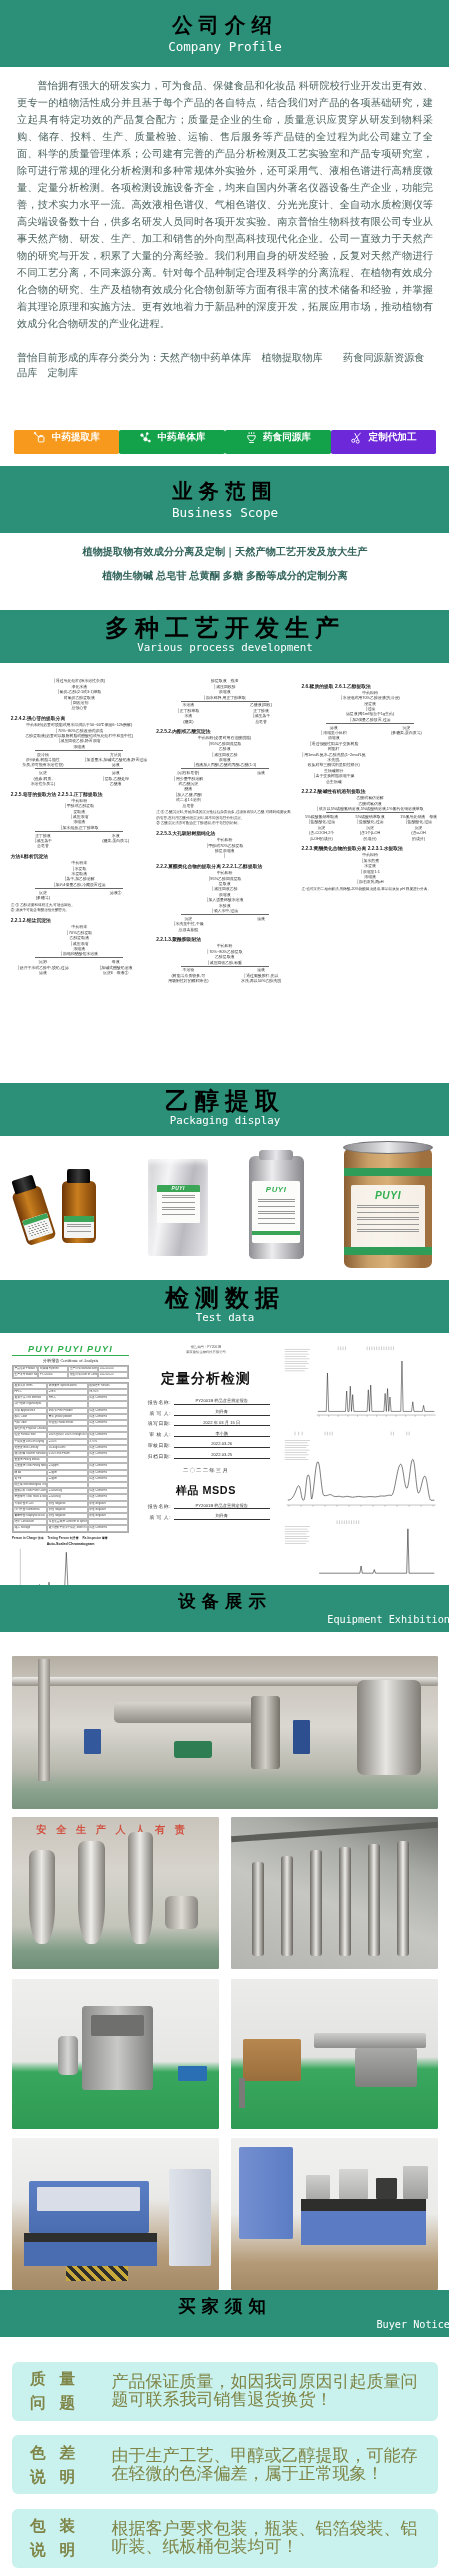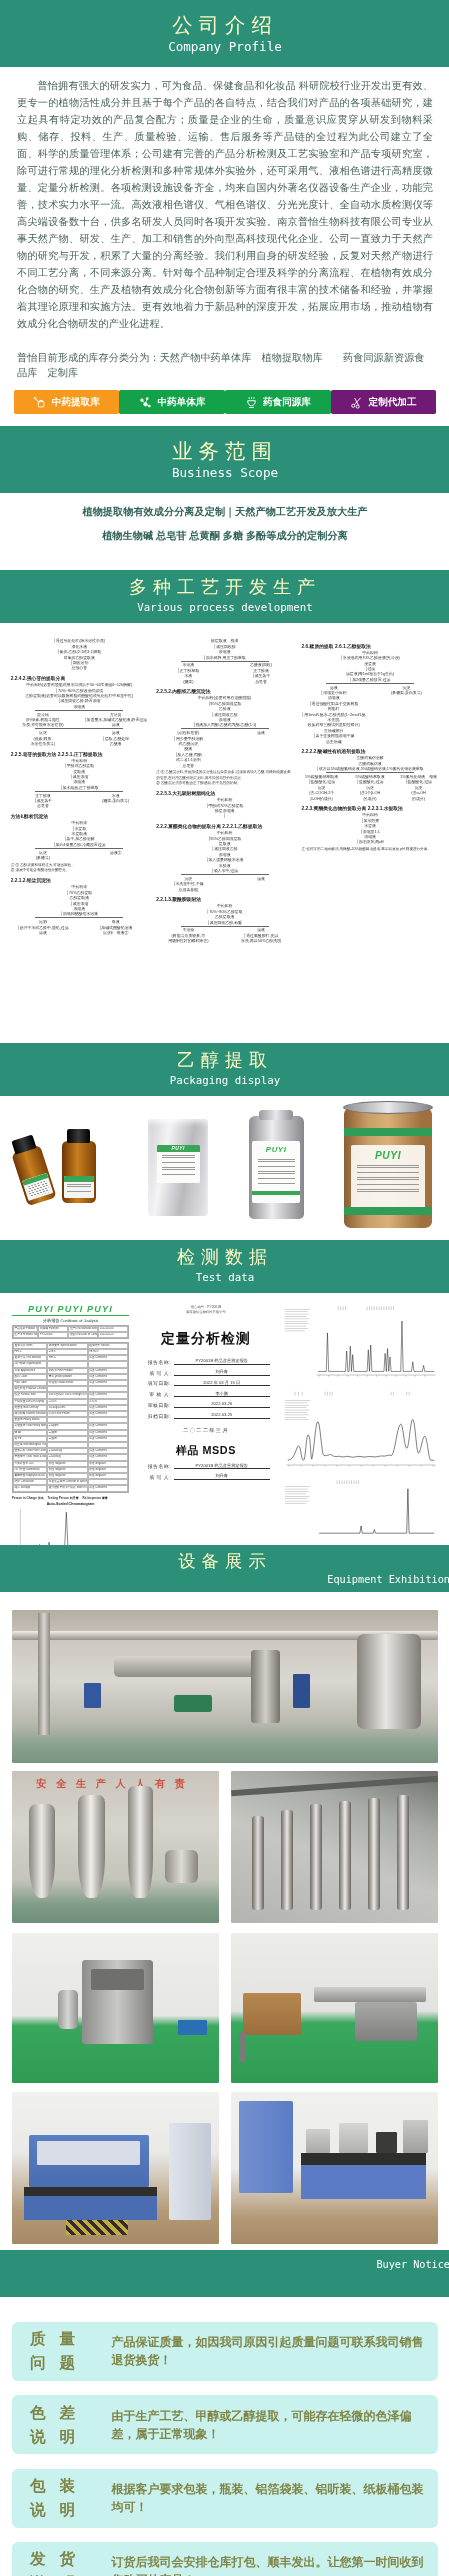--- a/index.html
+++ b/index.html
@@ -1,37 +1,37 @@
 <!DOCTYPE html>
 <html style="font-size:9.6px"><head>
 <meta charset="utf-8">
 <style>
   html,body{margin:0;padding:0;background:#fff;}
   body{font-family:"Liberation Sans",sans-serif;width:450px;}
   #page{width:450px;position:relative;background:#fff;overflow:hidden;}
   
   .banner{background:#2B9077;text-align:center;color:#14302a;}
-  .banner .cn{font-weight:normal;letter-spacing:6px;color:#fef9c3;}
+  .banner .cn{font-weight:bold;letter-spacing:6px;color:#000000;}
   .banner .en{font-family:"DejaVu Sans Mono",monospace;color:#ffffff;}
   .b112{height:67px;padding-top:13px;box-sizing:border-box;}
   .b112 .cn{font-size:20.4px;line-height:24px;}
   .b112 .en{font-size:12.6px;line-height:20.4px;}
   .b88{height:53px;padding-top:7.2px;box-sizing:border-box;}
-  .b88 .cn{font-size:18px;line-height:21.6px;}
+  .b88 .cn{font-size:24px;line-height:21.6px;}
   .b88 .en{font-size:10.8px;line-height:18px;}
   .b79{height:47px;padding-top:6px;box-sizing:border-box;}
   .b79 .cn{font-size:17.4px;line-height:20.4px;}
   .b79 .en{font-size:10.2px;line-height:17px;text-align:right;}
   
   .intro{padding:9.6px 17px 0;color:#4a635e;}
   .intro p{margin:0;font-size:10.2px;line-height:17px;text-align:justify;text-indent:2em;}
   .inv-line{margin-top:18px;font-size:10.2px;line-height:15.6px;color:#4a635e;white-space:pre-line;}
   .btn-row{display:flex;justify-content:space-between;padding:0 13.8px;margin-top:9.6px;}
   .lib-btn{width:110px;height:24px;border:none;border-radius:1.8px;color:#fff;font-size:9.6px;font-weight:bold;
-           display:flex;align-items:center;justify-content:center;gap:5.4px;cursor:pointer;font-family:inherit;}
+           display:flex;justify-content:center;gap:5.4px;cursor:pointer;font-family:inherit;margin-top:40px;}
   .lib-btn svg{display:block;}
   
   .scope{height:77px;padding-top:7.2px;box-sizing:border-box;text-align:center;color:#31635a;}
   .scope div{font-size:10.2px;line-height:24px;font-weight:bold;}
   
   .flow{height:420px;box-sizing:border-box;padding:15.6px 10.8px 0;display:flex;gap:8.4px;overflow:hidden;}
   .fcol{width:137px;color:#2c2c2c;}
   .fh{font-size:4.8px;font-weight:bold;margin:4.2px 0 1.2px;text-align:left;color:#222;}
   .fstem{font-size:3.9px;line-height:5.4px;text-align:center;white-space:pre-line;color:#333;}
   .fbr{display:flex;justify-content:center;gap:8.4px;margin-top:0.6px;position:relative;padding-top:1.8px;}
@@ -70,31 +70,31 @@
   .repcol{width:138px;text-align:center;position:relative;}
   .rno{font-size:3.3px;color:#555;text-align:center;margin-top:1.2px;}
   .rtitle{font-size:13.8px;font-weight:bold;color:#111;letter-spacing:1.2px;margin:15.6px 0 10.8px;}
   .rtitle2{font-size:10.8px;font-weight:bold;color:#111;letter-spacing:0.6px;margin:9.6px 0 4.8px;}
   .fieldrow{display:flex;align-items:flex-end;margin:0 3.6px 4.2px;}
   .fieldrow .fl{font-size:4.8px;color:#333;width:29px;text-align:right;letter-spacing:0.6px;}
   .fieldrow .fv{flex:1;font-size:4.2px;color:#333;border-bottom:0.6px solid #333;text-align:center;padding-bottom:0.6px;margin-left:2.4px;}
   .rdate{font-size:5.4px;color:#333;letter-spacing:1.2px;margin-top:8.4px;}
   .nmrcol{flex:1;}
   
-  .equip{height:658px;box-sizing:border-box;padding-top:18px;}
+  .equip{height:658px;box-sizing:border-box;padding-top:24px;}
   .photo{position:relative;overflow:hidden;margin:0 12px;border-radius:1.2px;}
   .prow2{display:flex;justify-content:space-between;margin:0 12px;}
   .prow2 .photo{margin:0;width:207px;}
   .ovl{position:absolute;}
   .slogan{position:absolute;top:6px;left:0;right:0;text-align:center;color:#d23c2a;font-size:10.2px;font-weight:bold;letter-spacing:9.6px;opacity:.85;}
   
   .notice{height:395px;box-sizing:border-box;padding-top:25px;}
   .ncard{background:#C9F2EE;border-radius:6px;margin:0 12px 14.4px;display:flex;align-items:center;gap:21.6px;padding:0 6px 0 18px;box-sizing:border-box;height:59px;}
   .ncard .nl{font-size:15.6px;font-weight:bold;color:#7F8447;letter-spacing:4.8px;line-height:24px;white-space:pre-line;width:60px;flex:none;}
-  .ncard .nt{font-size:12px;font-weight:bold;color:#7F8447;line-height:18px;white-space:pre-line;}
+  .ncard .nt{font-size:17px;font-weight:normal;color:#7F8447;line-height:18px;white-space:pre-line;}
 </style>
 </head>
 <body>
 
 <div id="page">
 
   <div class="banner b112">
     <div class="cn">公司介绍</div>
     <div class="en">Company Profile</div>
   </div>
@@ -131,21 +131,21 @@
     <button class="lib-btn" style="background:#13A24A">
       <span>
           <svg width="13" height="13" viewBox="0 0 22 22" fill="none" stroke="#fff" stroke-width="1.6">
             <path d="M7 2v3M11 2v3M15 2v3"></path>
             <path d="M4.5 8h13c0 5.5-3 8.5-6.5 8.5S4.5 13.5 4.5 8z"></path>
             <path d="M7 19.5h8"></path>
           </svg>
         </span>
       <span>药食同源库</span>
     </button>
-    <button class="lib-btn" style="background:#701a75">
+    <button class="lib-btn" style="background:#6d28d9">
       <span>
           <svg width="13" height="13" viewBox="0 0 22 22" fill="none" stroke="#fff" stroke-width="1.6">
             <circle cx="5.5" cy="16.5" r="2.6"></circle>
             <circle cx="13" cy="18" r="2.6"></circle>
             <path d="M7.5 14.5L18 3M14.5 16L8 3.5"></path>
           </svg>
         </span>
       <span>定制代加工</span>
     </button>
   </div>
@@ -807,20 +807,21 @@
         <div class="ovl" style="left:36%;top:24%;width:12%;height:16%;background:linear-gradient(#cfcfcd,#a9a9a7);border-radius:1.2px"></div>
         <div class="ovl" style="left:52%;top:20%;width:14%;height:20%;background:linear-gradient(#d6d6d4,#b0b0ae);border-radius:1.2px"></div>
         <div class="ovl" style="left:70%;top:26%;width:10%;height:14%;background:#3a3a38;border-radius:1.2px"></div>
         <div class="ovl" style="left:83%;top:18%;width:12%;height:22%;background:linear-gradient(#c9c9c7,#9f9f9d);border-radius:1.2px"></div>
         <div class="ovl" style="left:34%;top:48%;width:60%;height:22%;background:#5b7cc4"></div>
       </div>
     </div>
   </div>
 
   <div class="banner b79">
+    <div class="cn">买家须知</div>
     <div class="en">Buyer Notice</div>
   </div>
 
   <div class="notice">
     <div class="ncard">
       <div class="nl">质 量
 问 题</div>
       <div class="nt">产品保证质量，如因我司原因引起质量问题可联系我司销售退货换货！</div>
     </div>
     <div class="ncard">

